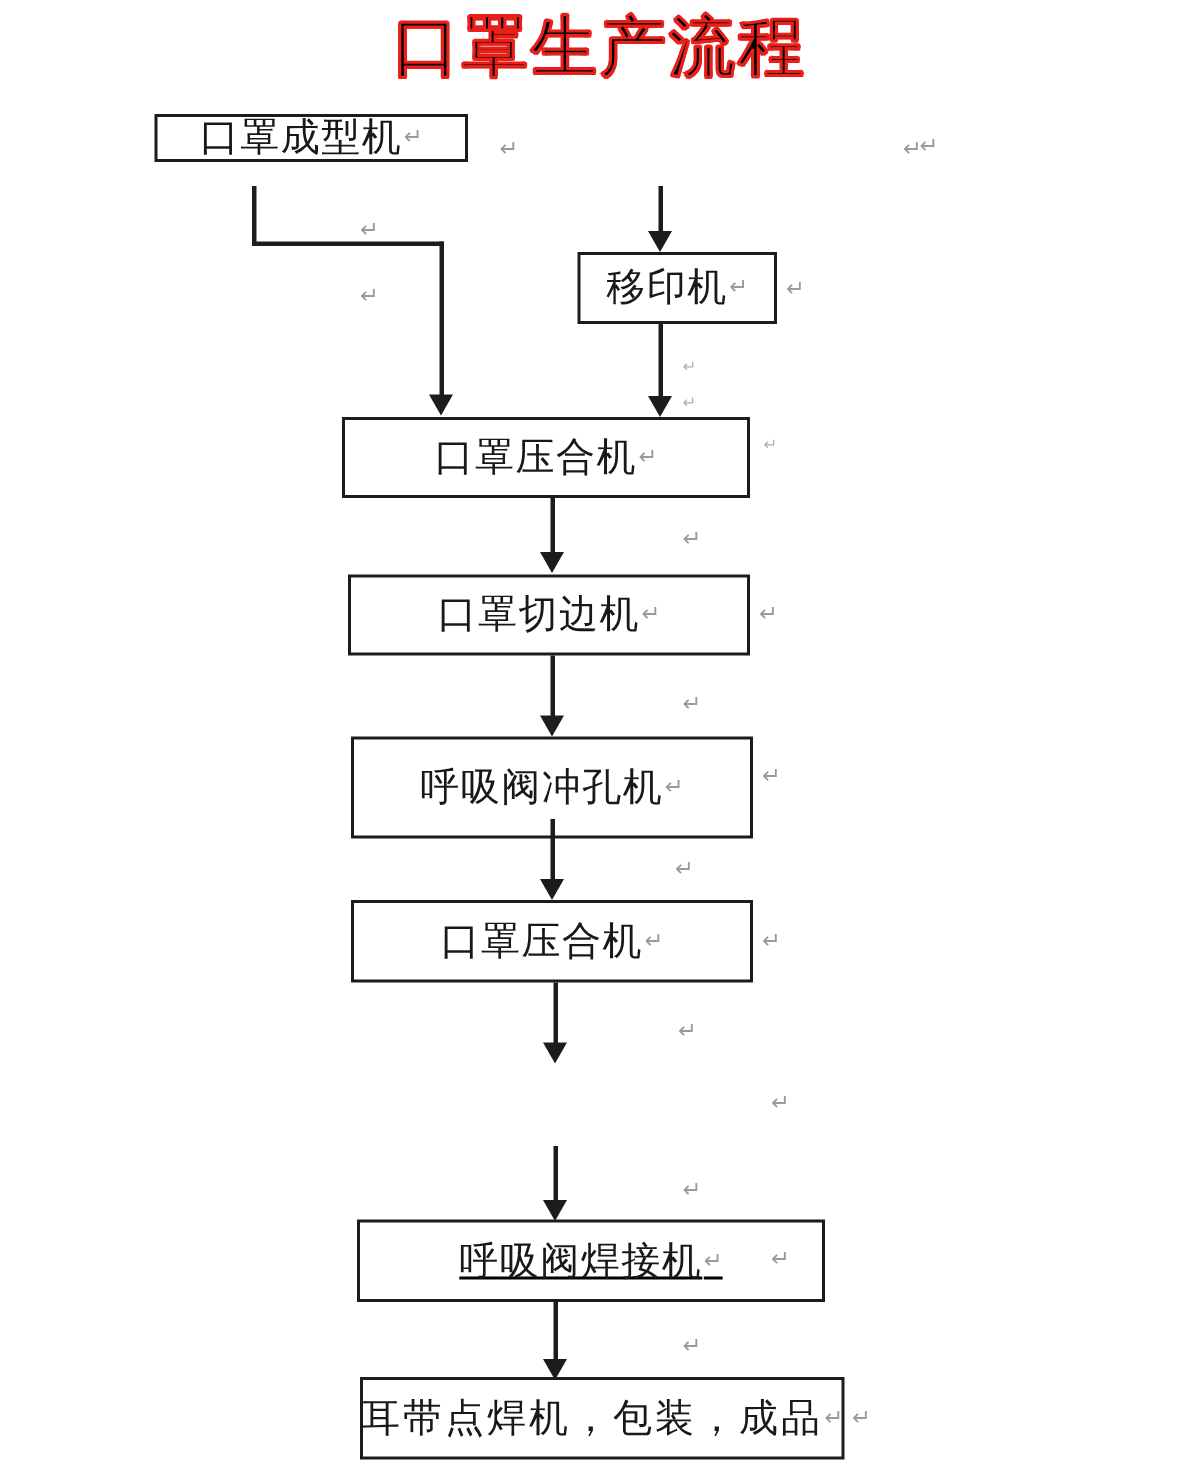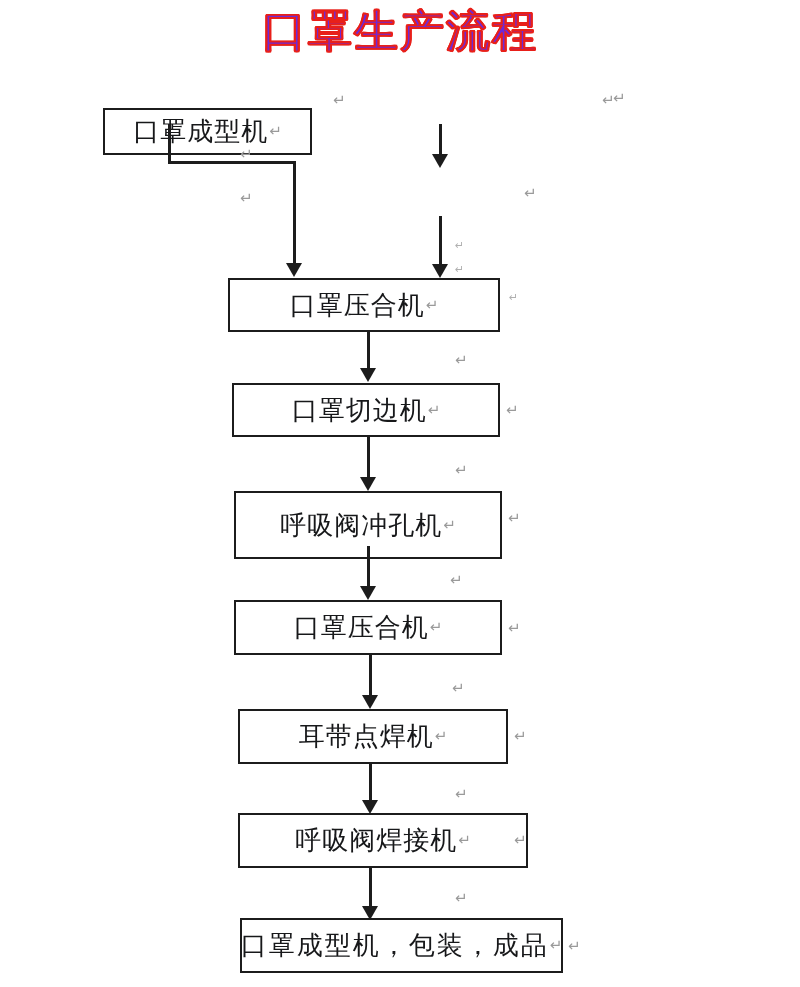--- a/index.html
+++ b/index.html
@@ -21,21 +21,21 @@
   .title {
     position: absolute;
     left: 0;
     top: 6px;
     width: 800px;
     text-align: center;
     font-family: "Liberation Serif", "DejaVu Serif", serif;
     font-size: 44px;
     line-height: 52px;
     letter-spacing: 2px;
-    color: #6d28d9;
+    color: #000000;
     -webkit-text-stroke: 1.6px #e8201a;
     text-shadow:
       -1.4px 0 #e8201a, 1.4px 0 #e8201a,
       0 -1.4px #e8201a, 0 1.4px #e8201a,
       -1px -1px #e8201a, 1px -1px #e8201a,
       -1px 1px #e8201a, 1px 1px #e8201a;
     white-space: nowrap;
   }
   
   .box {
@@ -96,31 +96,36 @@
     border-top: 14px solid #1c1c1c;
   }
 </style>
 </head>
 <body>
 
 <div id="canvas">
 
   <div class="title">口罩生产流程</div>
 
-  <div class="box" style="left:103px; top:76px; width:209px; height:47px;margin-top:32px;">
+  <div class="box" style="left:103px; top:76px; width:209px; height:32px;">
     <span class="label">
       <span>口罩成型机</span><span class="pilcrow-inline">↵</span>
     </span>
   </div>
 
 
   <div class="pilcrow" style="left:333px; top:92px;">↵</div>
   <div class="pilcrow" style="left:602px; top:92px;">↵</div>
   <div class="pilcrow" style="left:613px; top:90px;">↵</div>
 
+  <div class="box" style="left:385px; top:168px; width:133px; height:48px;">
+    <span class="label">
+      <span>移印机</span><span class="pilcrow-inline">↵</span>
+    </span>
+  </div>
   <div class="pilcrow" style="left:524px; top:185px;">↵</div>
 
   <div class="box" style="left:228px; top:278px; width:272px; height:54px;">
     <span class="label">
       <span>口罩压合机</span><span class="pilcrow-inline">↵</span>
     </span>
   </div>
 
   <div class="box" style="left:232px; top:383px; width:268px; height:54px;">
     <span class="label">
@@ -133,35 +138,30 @@
       <span>呼吸阀冲孔机</span><span class="pilcrow-inline">↵</span>
     </span>
   </div>
 
   <div class="box" style="left:234px; top:600px; width:268px; height:55px;">
     <span class="label">
       <span>口罩压合机</span><span class="pilcrow-inline">↵</span>
     </span>
   </div>
 
-  <div class="box" style="left:238px; top:709px; width:270px; height:55px;">
-    <span class="label">
-      <span>耳带点焊机</span><span class="pilcrow-inline">↵</span>
-    </span>
-  </div>
-
-  <div class="box" style="left:238px; top:813px; width:290px; height:55px;">
+
+  <div class="box" style="left:238px; top:813px; width:312px; height:55px;text-decoration:underline;">
     <span class="label">
       <span>呼吸阀焊接机</span><span class="pilcrow-inline">↵</span>
     </span>
   </div>
 
   <div class="box wide" style="left:240px; top:918px; width:323px; height:55px;">
     <span class="label">
-      <span>口罩成型机，包装，成品</span><span class="pilcrow-inline">↵</span>
+      <span>耳带点焊机，包装，成品</span><span class="pilcrow-inline">↵</span>
     </span>
   </div>
 
   <div class="vline" style="left:168px; top:124px; height:40px;"></div>
   <div class="hline" style="left:168px; top:161px; width:128px;"></div>
   <div class="vline" style="left:293px; top:161px; height:104px;"></div>
   <div class="arrowhead" style="left:286px; top:263px;"></div>
 
   <div class="vline" style="left:439px; top:124px; height:32px;"></div>
   <div class="arrowhead" style="left:432px; top:154px;"></div>

